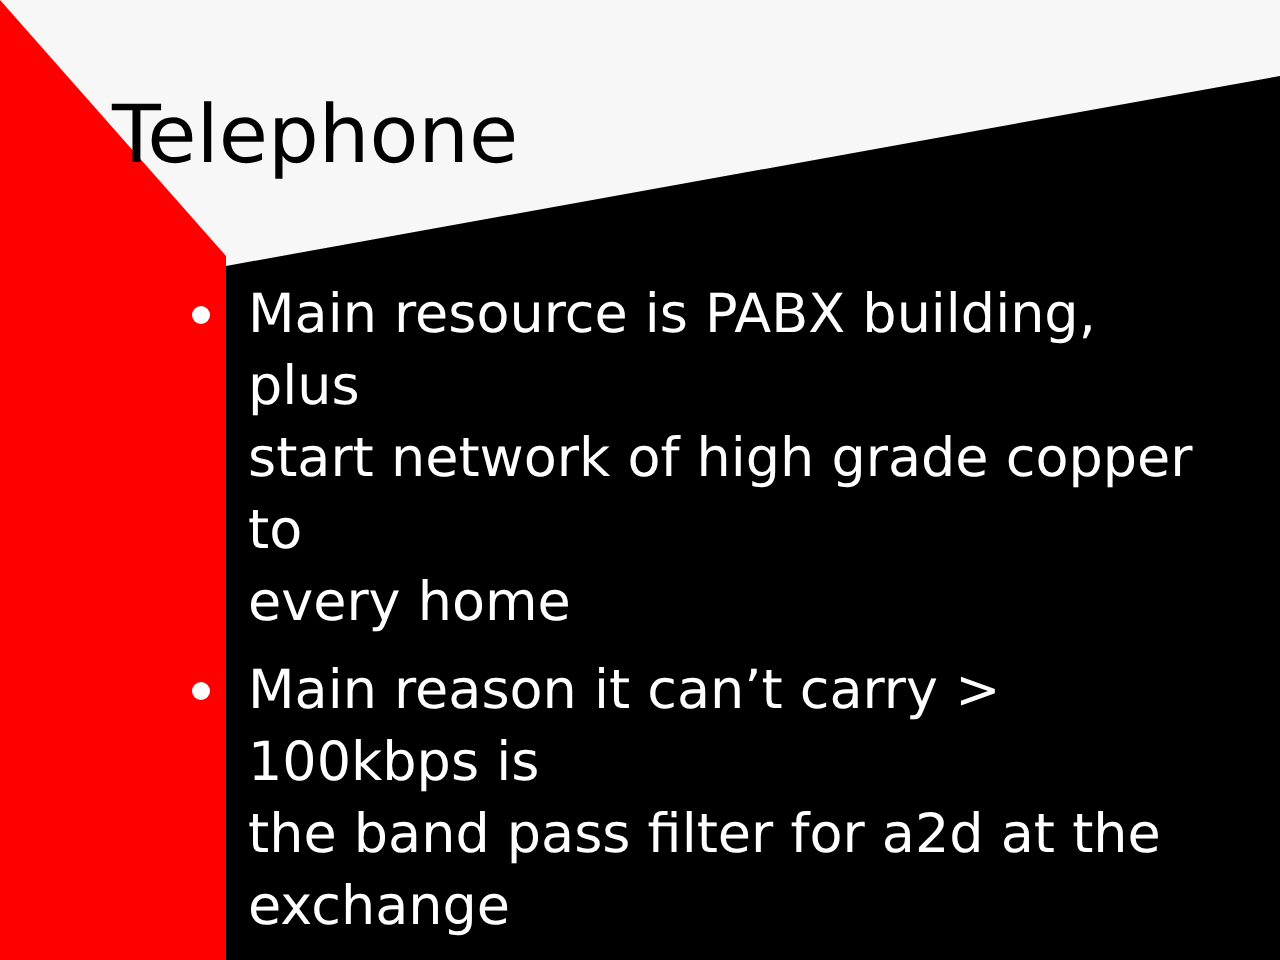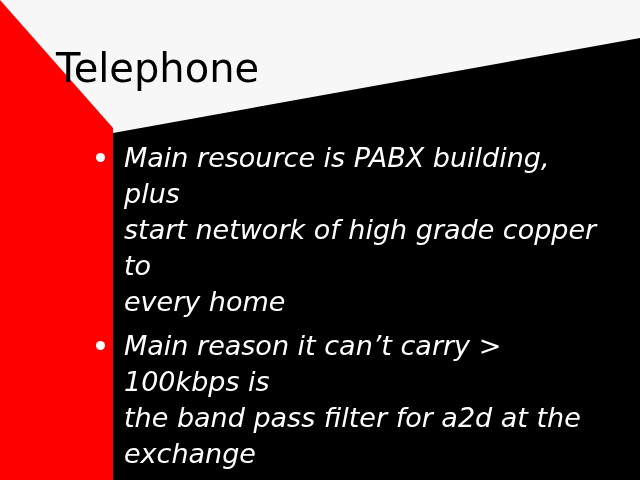--- a/index.html
+++ b/index.html
@@ -56,21 +56,20 @@
     height: 9px;
     border-radius: 50%;
     background: #ffffff;
   }
   .bullet-text {
     display: block;
     font-size: 27px;
     line-height: 36px;
     color: #ffffff;
     white-space: pre-line;
-    font-style: italic;
   }
 </style>
 </head>
 <body>
 
 <div id="slide">
 
   <svg id="shape-layer" viewBox="0 0 640 480" preserveAspectRatio="none">
     <rect x="0" y="0" width="640" height="480" fill="#f7f7f7"></rect>
     <polygon points="113,133 640,38 640,480 113,480" fill="#000000"></polygon>

